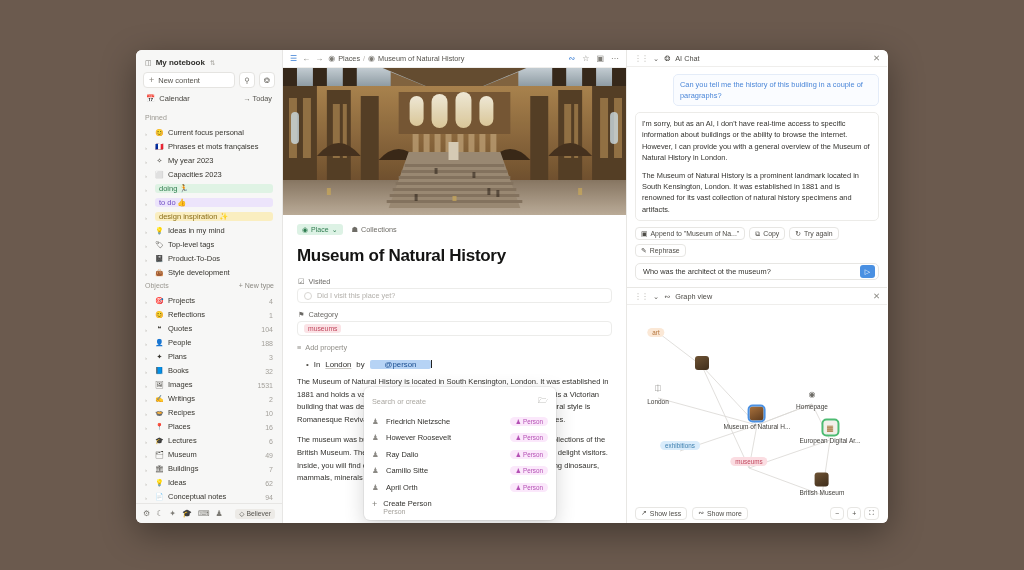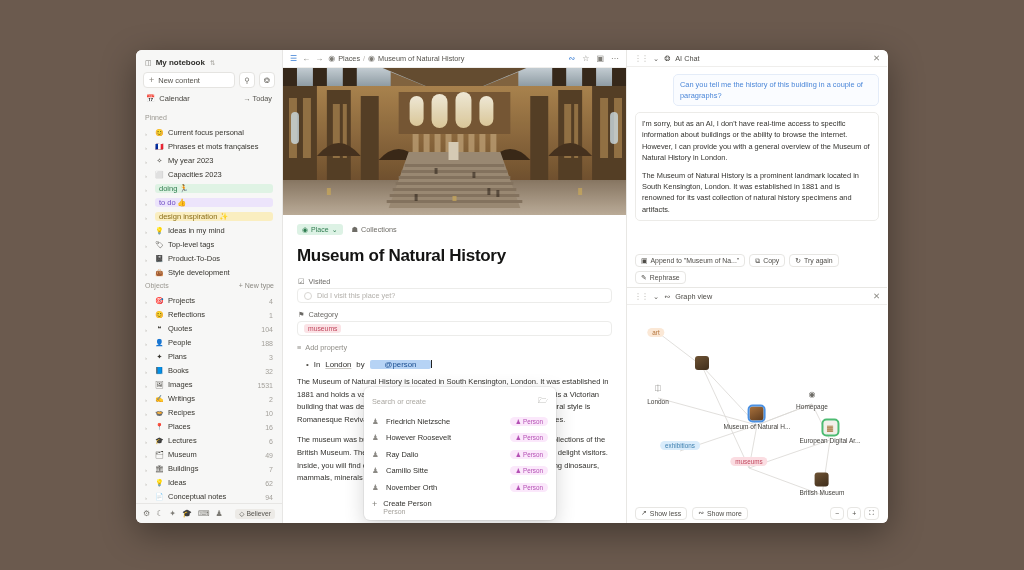--- a/index.html
+++ b/index.html
@@ -671,21 +671,21 @@
             <div class="mp-row">
               <span class="pico">♟</span>
               <span>Camillo Sitte</span>
               <span class="mp-badge">
                 <span>♟</span>
                 <span>Person</span>
               </span>
             </div>
             <div class="mp-row">
               <span class="pico">♟</span>
-              <span>November Orth</span>
+              <span>April Orth</span>
               <span class="mp-badge">
                 <span>♟</span>
                 <span>Person</span>
               </span>
             </div>
           </div>
       <div class="mp-create">
         <span class="plus">+</span>
         <span>
           <div class="ct">Create Person</div>
@@ -722,20 +722,28 @@
           <span>Copy</span>
         </span>
         <span class="act">
           <span>↻</span>
           <span>Try again</span>
         </span>
         <span class="act">
           <span>✎</span>
           <span>Rephrase</span>
         </span>
+      </div>
+      <div class="chat-input-wrap">
+        <div class="chat-input">
+          <span>Who was the architect ot the museum?</span>
+          <span class="send-btn">
+                <span>▷</span>
+              </span>
+        </div>
       </div>
     </div>
 
     <div id="graph">
       <div class="panel-head">
         <span class="grip">⋮⋮</span>
         <span>⌄</span>
         <span>∾</span>
         <span>Graph view</span>
         <span class="x">✕</span>

